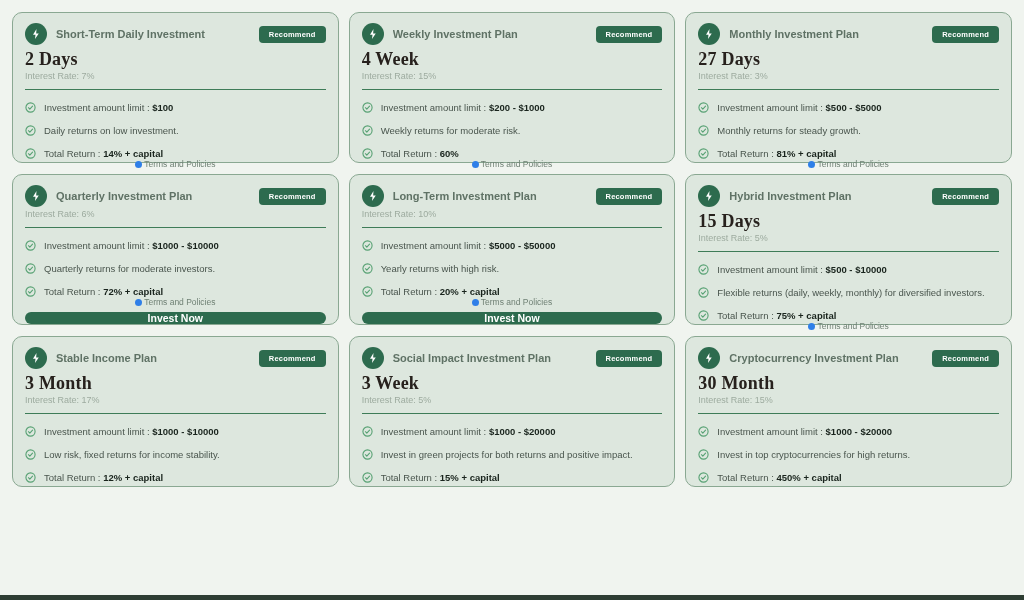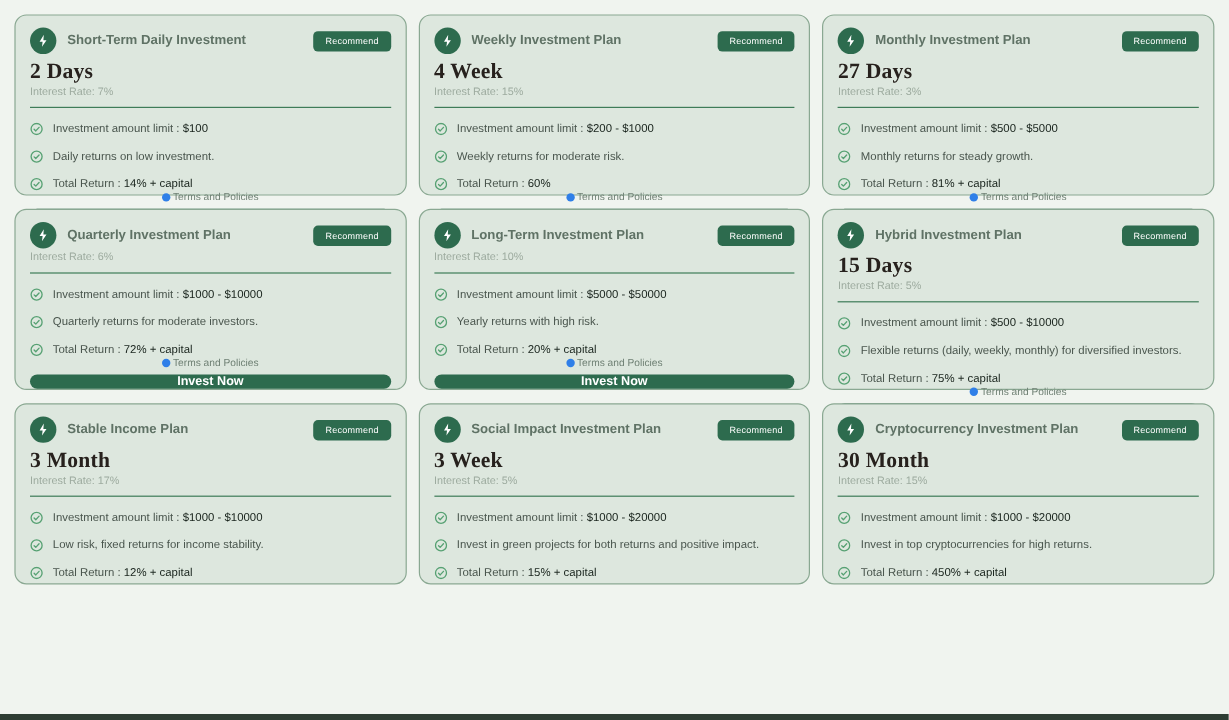--- a/index.html
+++ b/index.html
@@ -26,33 +26,33 @@
     width:22px;height:22px;border-radius:50%;background:var(--accent-green);
     display:flex;align-items:center;justify-content:center;flex:0 0 22px;
   }
   .plan-icon svg{width:12px;height:12px;display:block;}
   .card-title{
     margin-left:9px;font-size:11px;font-weight:700;color:var(--title-gray);
     flex:1;white-space:nowrap;overflow:hidden;
   }
   .badge{
     background:var(--accent-green);color:var(--white);font-size:7.5px;
-    font-weight:400;padding:4px 10px;border-radius:4px;letter-spacing:.2px;
+    font-weight:700;padding:4px 10px;border-radius:4px;letter-spacing:.2px;
   }
   .duration{
     margin-top:4px;font-size:18px;line-height:20px;font-weight:800;
     color:var(--heading-dark);letter-spacing:.2px;font-family:Liberation Serif, serif;
   }
   .rate{margin-top:2px;font-size:9px;line-height:10px;color:var(--muted-gray);}
   .divider{margin-top:8px;border:0;border-top:1px solid var(--divider-green);}
   .feature{display:flex;align-items:center;margin-top:12px;line-height:11px;}
   .check-icon{width:11px;height:11px;flex:0 0 11px;margin-right:8px;}
   .check-icon svg{width:11px;height:11px;display:block;}
   .feature-text{font-size:9.5px;color:var(--feature-text);}
-  .feature-text b{color:var(--feature-bold);font-weight:400;}
+  .feature-text b{color:var(--feature-bold);font-weight:700;}
   .terms{
     margin-top:auto;margin-bottom:5px;display:flex;align-items:center;
     justify-content:center;gap:2px;cursor:pointer;
   }
   .terms-dot{width:7px;height:7px;border-radius:50%;background:var(--terms-dot-blue);}
   .terms-label{font-size:8.5px;color:var(--terms-gray);}
   .invest-btn{
     width:100%;height:22px;border:0;border-radius:11px;
     background:var(--accent-green);color:var(--white);
     font-family:"Liberation Sans",sans-serif;font-size:10.5px;font-weight:700;

